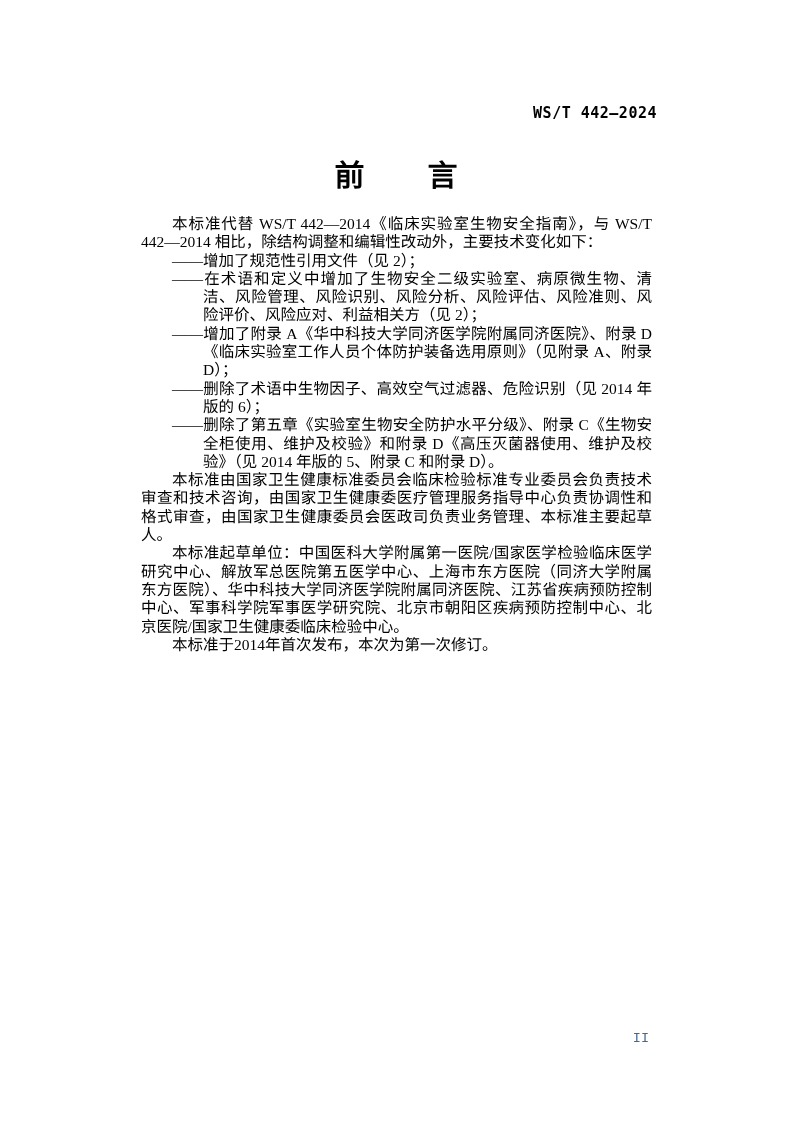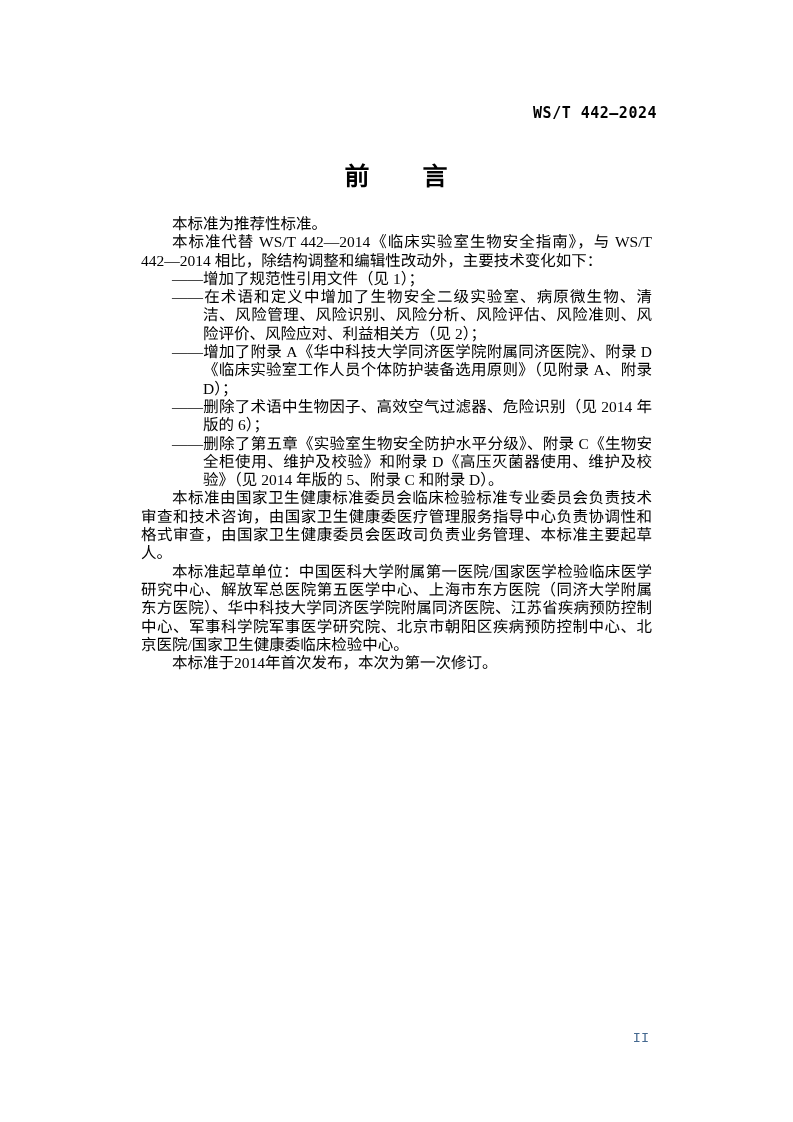--- a/index.html
+++ b/index.html
@@ -27,21 +27,21 @@
     font-size: 15px;
     font-weight: 600;
     letter-spacing: 0.5px;
     white-space: nowrap;
   }
   .title {
     margin: 163px 0 0 0;
     padding: 0;
     text-align: center;
     font-family: "Liberation Sans", "DejaVu Sans", sans-serif;
-    font-size: 25px;
+    font-size: 30px;
     line-height: 26px;
     font-weight: bold;
     letter-spacing: 1px;
   }
   .content {
     margin: 26px 88px 0 88px;
     font-size: 15.5px;
     line-height: 18.3px;
     text-align: justify;
     text-justify: inter-ideograph;
@@ -70,23 +70,22 @@
 </head>
 <body>
 
 <div class="page">
 
   <div class="doc-code">WS/T 442—2024</div>
 
   <h1 class="title">前　　言</h1>
 
   <div class="content">
-    <p class="para">本标准为推荐性标准。</p>
     <p class="para">本标准代替 WS/T 442—2014《临床实验室生物安全指南》，与 WS/T 442—2014 相比，除结构调整和编辑性改动外，主要技术变化如下：</p>
-    <p class="list">——增加了规范性引用文件（见 1）；</p>
+    <p class="list">——增加了规范性引用文件（见 2）；</p>
     <p class="list">——在术语和定义中增加了生物安全二级实验室、病原微生物、清洁、风险管理、风险识别、风险分析、风险评估、风险准则、风险评价、风险应对、利益相关方（见 2）；</p>
     <p class="list">——增加了附录 A《华中科技大学同济医学院附属同济医院》、附录 D《临床实验室工作人员个体防护装备选用原则》（见附录 A、附录 D）；</p>
     <p class="list">——删除了术语中生物因子、高效空气过滤器、危险识别（见 2014 年版的 6）；</p>
     <p class="list">——删除了第五章《实验室生物安全防护水平分级》、附录 C《生物安全柜使用、维护及校验》和附录 D《高压灭菌器使用、维护及校验》（见 2014 年版的 5、附录 C 和附录 D）。</p>
     <p class="para">本标准由国家卫生健康标准委员会临床检验标准专业委员会负责技术审查和技术咨询，由国家卫生健康委医疗管理服务指导中心负责协调性和格式审查，由国家卫生健康委员会医政司负责业务管理、本标准主要起草人。</p>
     <p class="para">本标准起草单位：中国医科大学附属第一医院/国家医学检验临床医学研究中心、解放军总医院第五医学中心、上海市东方医院（同济大学附属东方医院）、华中科技大学同济医学院附属同济医院、江苏省疾病预防控制中心、军事科学院军事医学研究院、北京市朝阳区疾病预防控制中心、北京医院/国家卫生健康委临床检验中心。</p>
     <p class="para">本标准于2014年首次发布，本次为第一次修订。</p>
   </div>
 
   <div class="page-number">II</div>

